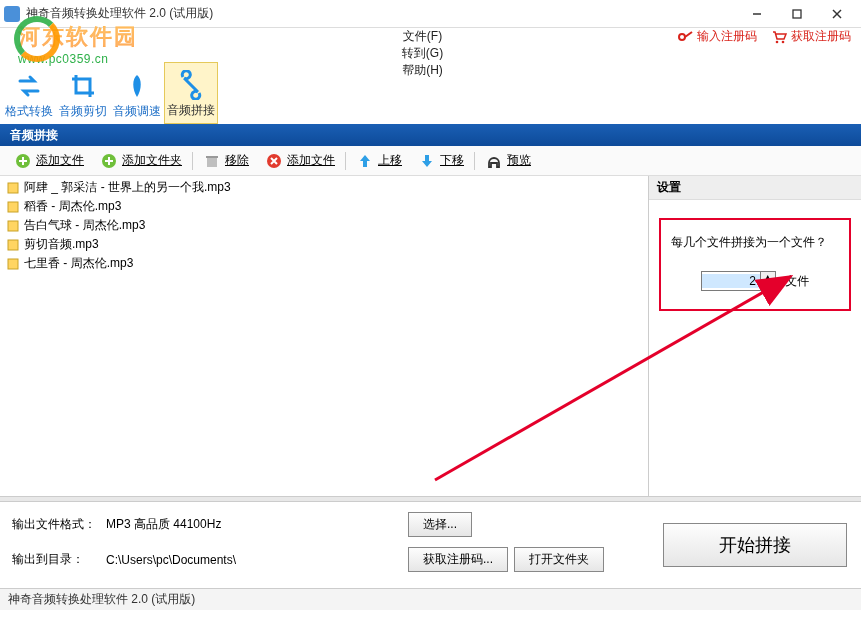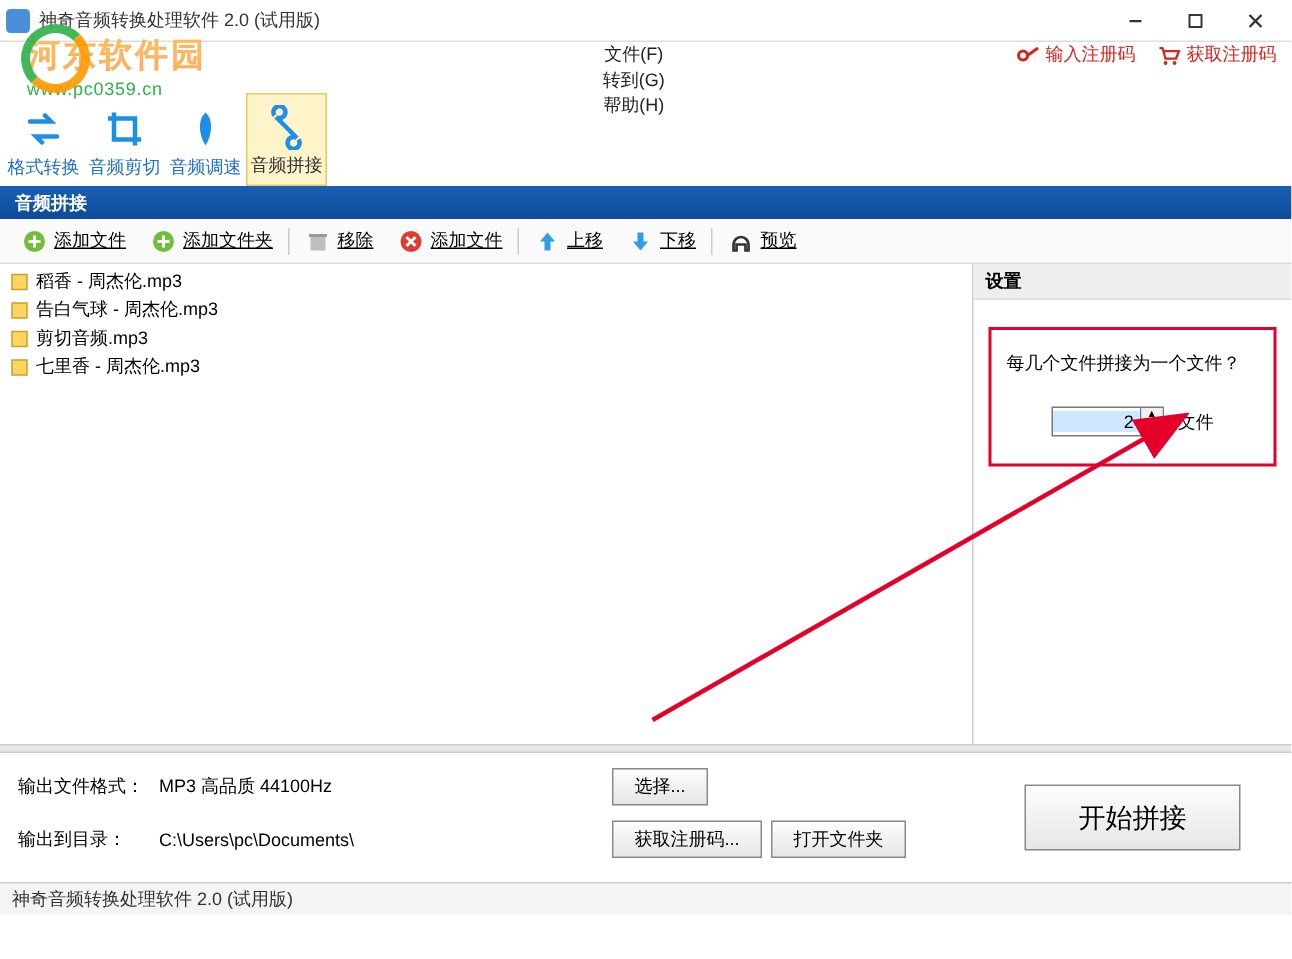--- a/index.html
+++ b/index.html
@@ -55,21 +55,21 @@
 
 .divider { height: 6px; background: #e8e8e8; border-top: 1px solid #ccc; border-bottom: 1px solid #ccc; }
 
 .bottom { display: flex; }
 .out-left { flex: 1; padding: 10px 12px 6px; }
 .orow { display: flex; align-items: center; margin-bottom: 10px; }
 .orow .olbl { width: 90px; }
 .orow .oval { width: 300px; padding: 2px 4px; }
 .obtn { border: 1px solid #888; background: linear-gradient(#fdfdfd,#e6e6e6); padding: 3px 14px; margin-left: 6px; cursor: pointer; font-size: 12px; }
 .out-right { width: 212px; display: flex; align-items: center; justify-content: center; }
-.start-btn { width: 144px; height: 44px; border: 1px solid #888; background: linear-gradient(#fdfdfd,#e6e6e6); font-size: 18px; cursor: pointer; }
+.start-btn { width: 184px; height: 44px; border: 1px solid #888; background: linear-gradient(#fdfdfd,#e6e6e6); font-size: 18px; cursor: pointer; }
 
 .statusbar { height: 22px; border-top: 1px solid #ccc; background: #f4f4f4; padding: 0 8px; display: flex; align-items: center; color: #333; }
 
 .annot { position: absolute; pointer-events: none; z-index: 60; }
 </style>
 </head>
 <body>
 
 <div class="titlebar">
   <span class="app-icon"></span>
@@ -232,20 +232,28 @@
 
 <div class="body-row">
   <div class="file-panel">
     <div class="fp-list" id="fp-list">
         <div class="frow">
           <span class="fico">
             <svg width="12" height="12">
               <rect x="1" y="1" width="10" height="10" fill="#ffd562" stroke="#c9a227"></rect>
             </svg>
           </span>
+          <span>阿肆 _ 郭采洁 - 世界上的另一个我.mp3</span>
+        </div>
+        <div class="frow">
+          <span class="fico">
+            <svg width="12" height="12">
+              <rect x="1" y="1" width="10" height="10" fill="#ffd562" stroke="#c9a227"></rect>
+            </svg>
+          </span>
           <span>稻香 - 周杰伦.mp3</span>
         </div>
         <div class="frow">
           <span class="fico">
             <svg width="12" height="12">
               <rect x="1" y="1" width="10" height="10" fill="#ffd562" stroke="#c9a227"></rect>
             </svg>
           </span>
           <span>告白气球 - 周杰伦.mp3</span>
         </div>

